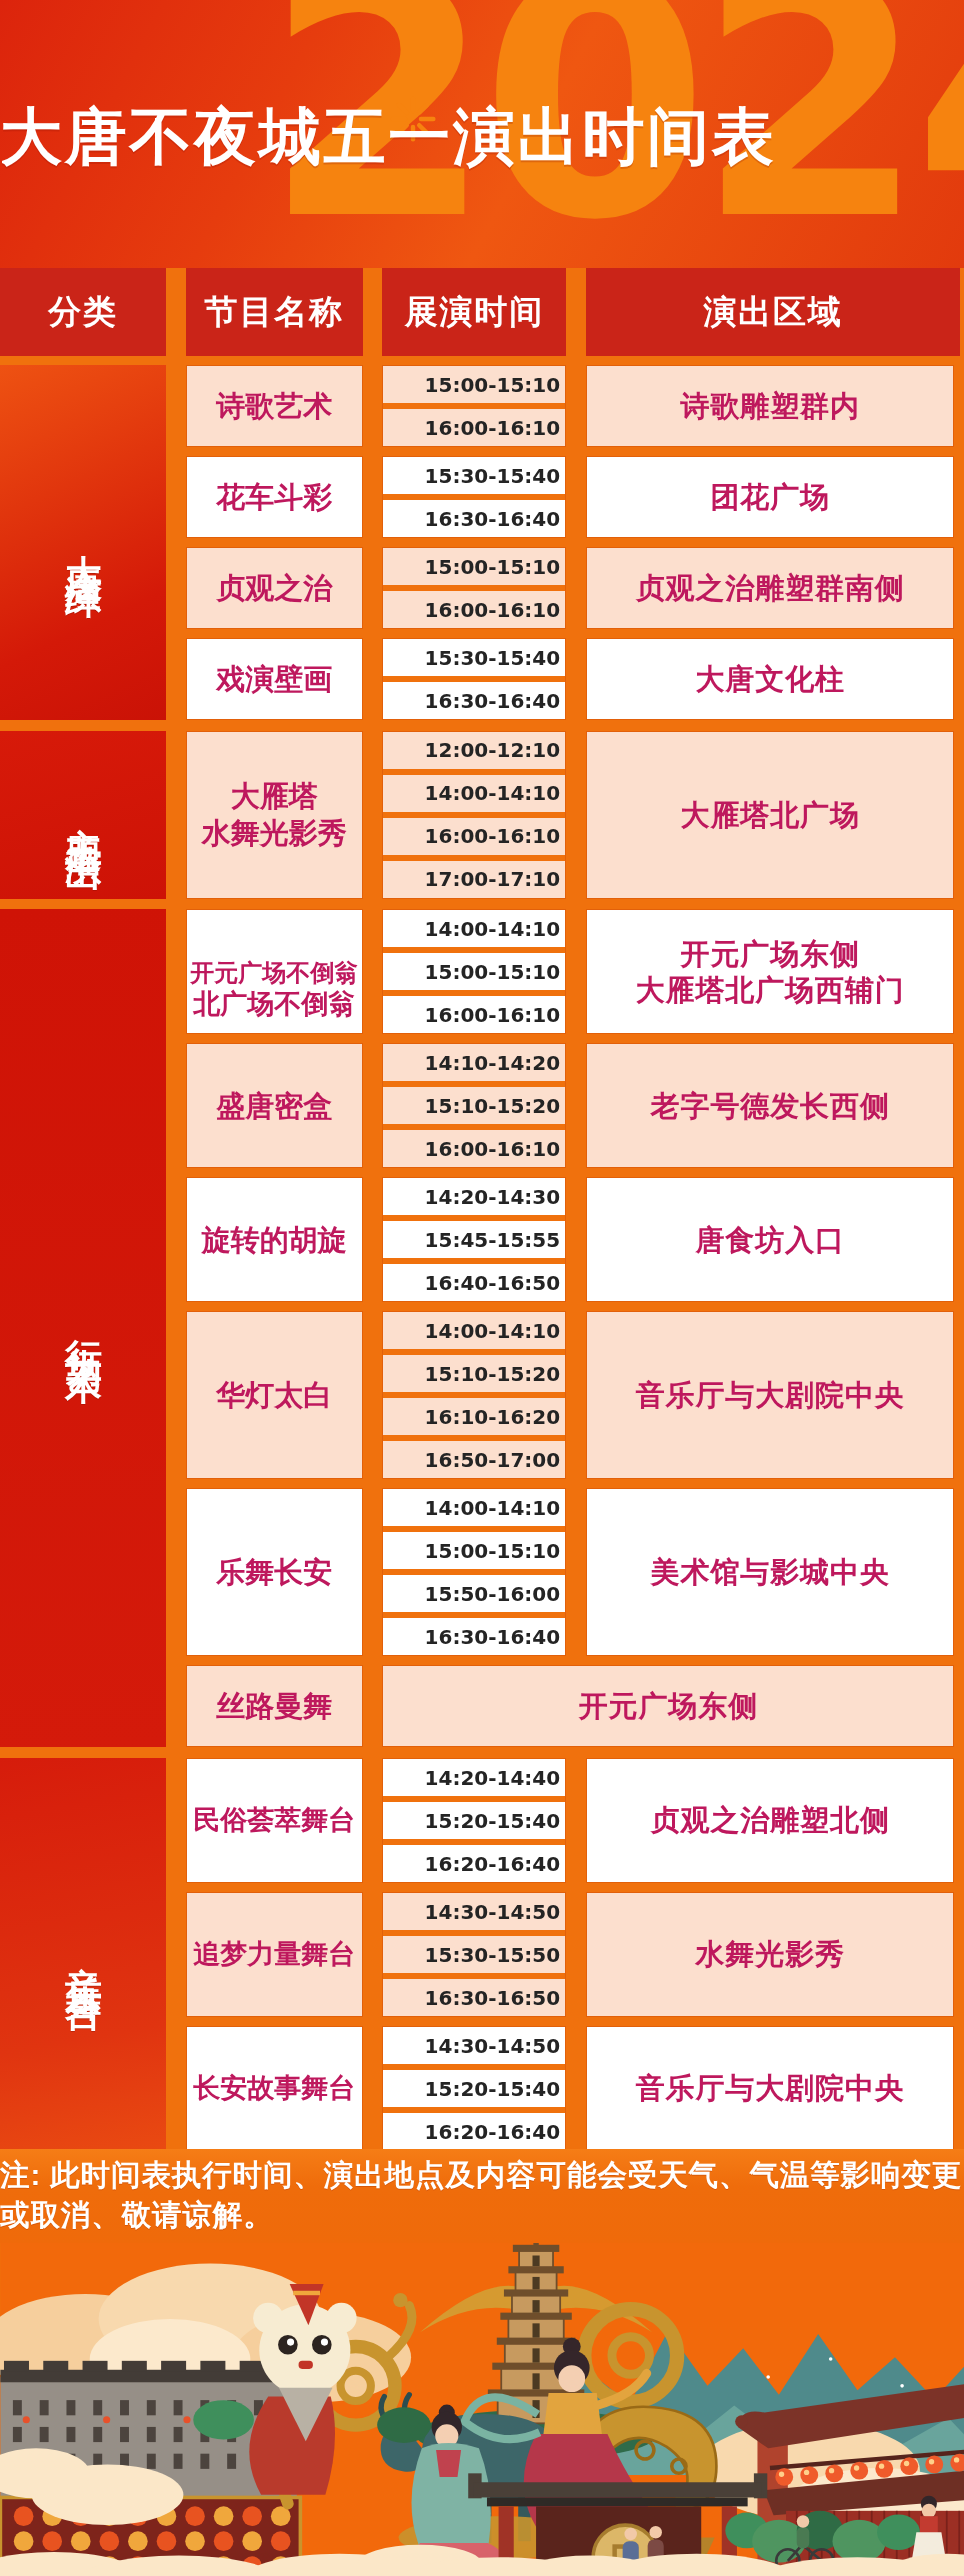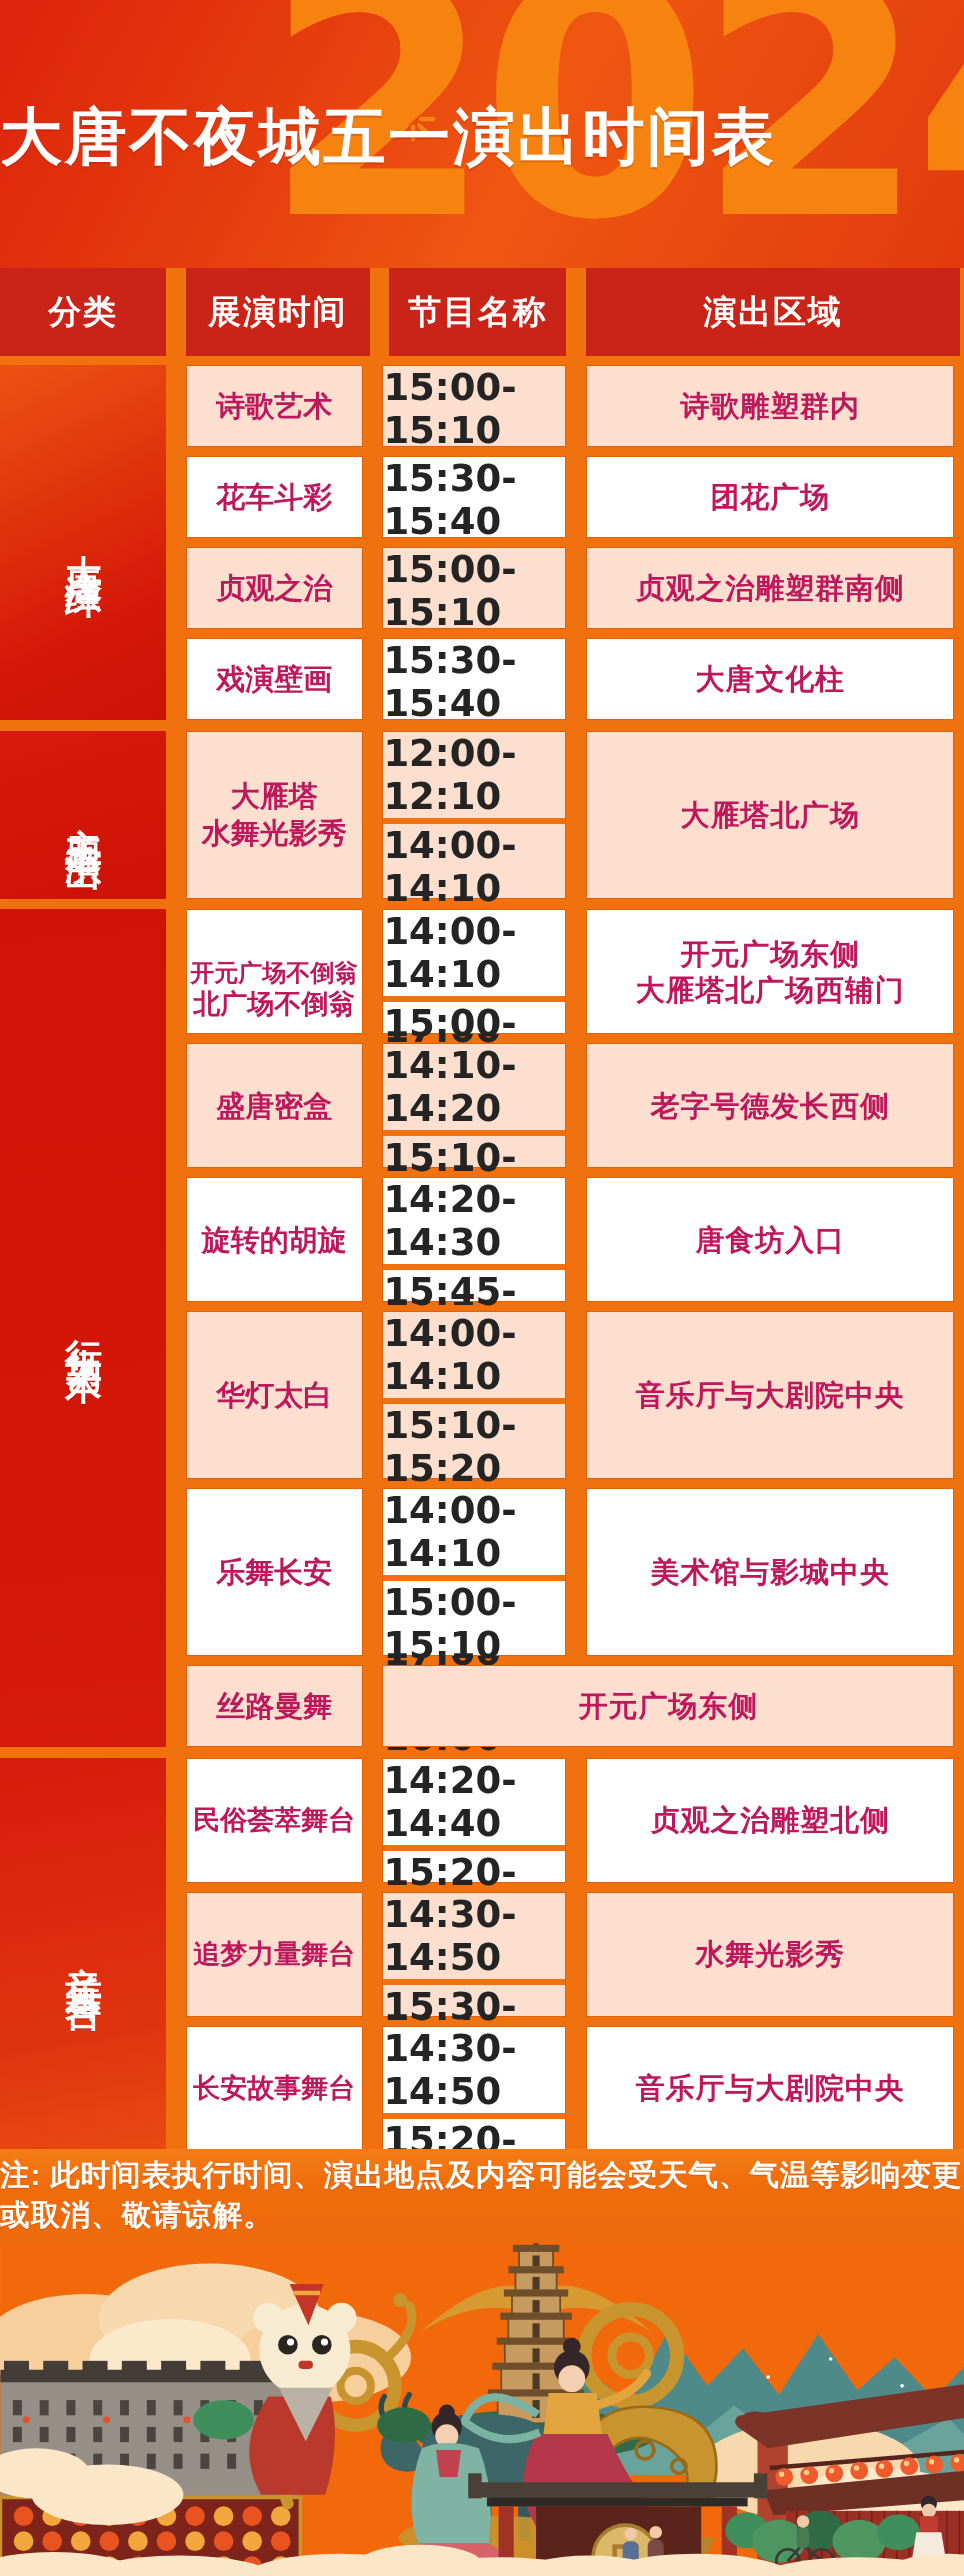--- a/index.html
+++ b/index.html
@@ -62,21 +62,21 @@
   .line{white-space:nowrap;}
   .line.md{font-size:27px;}
   .line.sm{font-size:24px;margin-top:36px;}
   .times{
     flex:0 0 184px;box-sizing:border-box;border:1.8px solid #e2600a;
     display:flex;flex-direction:column;
   }
   .time-cell{
     flex:1;display:flex;align-items:center;justify-content:center;
     font-family:"DejaVu Sans","Liberation Sans",sans-serif;
-    font-size:37px;font-weight:bold;color:#242424;letter-spacing:0px;
+    font-size:20px;font-weight:bold;color:#242424;letter-spacing:0px;padding-left:36px;
   }
   .time-cell + .time-cell{border-top:6.3px solid #f0710d;}
   .bg-pink .cell,.bg-pink.prow .times{background:#fcdfce;}
   .bg-white .cell,.bg-white.prow .times{background:#ffffff;}
   
   .note-band{
     position:absolute;top:2149px;left:0;width:965px;height:94px;
     background:linear-gradient(180deg,#f57d16 0%,#ef6c0b 40%,#ef6a0a 100%);
     display:flex;align-items:center;justify-content:center;
   }
@@ -105,22 +105,22 @@
         <line x1="42" y1="10" x2="33" y2="19"></line>
           <line x1="19" y1="33" x2="10" y2="42"></line>
       </g>
     </svg>
     <h1 class="title">大唐不夜城五一演出时间表</h1>
   </header>
 
   <section class="table">
     <div class="thead">
       <div class="th th-cat">分类</div>
+      <div class="th th-name">节目名称</div>
       <div class="th th-time">展演时间</div>
-      <div class="th th-name">节目名称</div>
       <div class="th th-area">演出区域</div>
     </div>
     <div class="tbody" id="tbody">
         <div class="group">
           <div class="cat cat-g0">
             <span class="cat-label">大唐演绎</span>
           </div>
           <div class="rows">
             <div class="prow h2 bg-pink">
               <div class="cell name">

